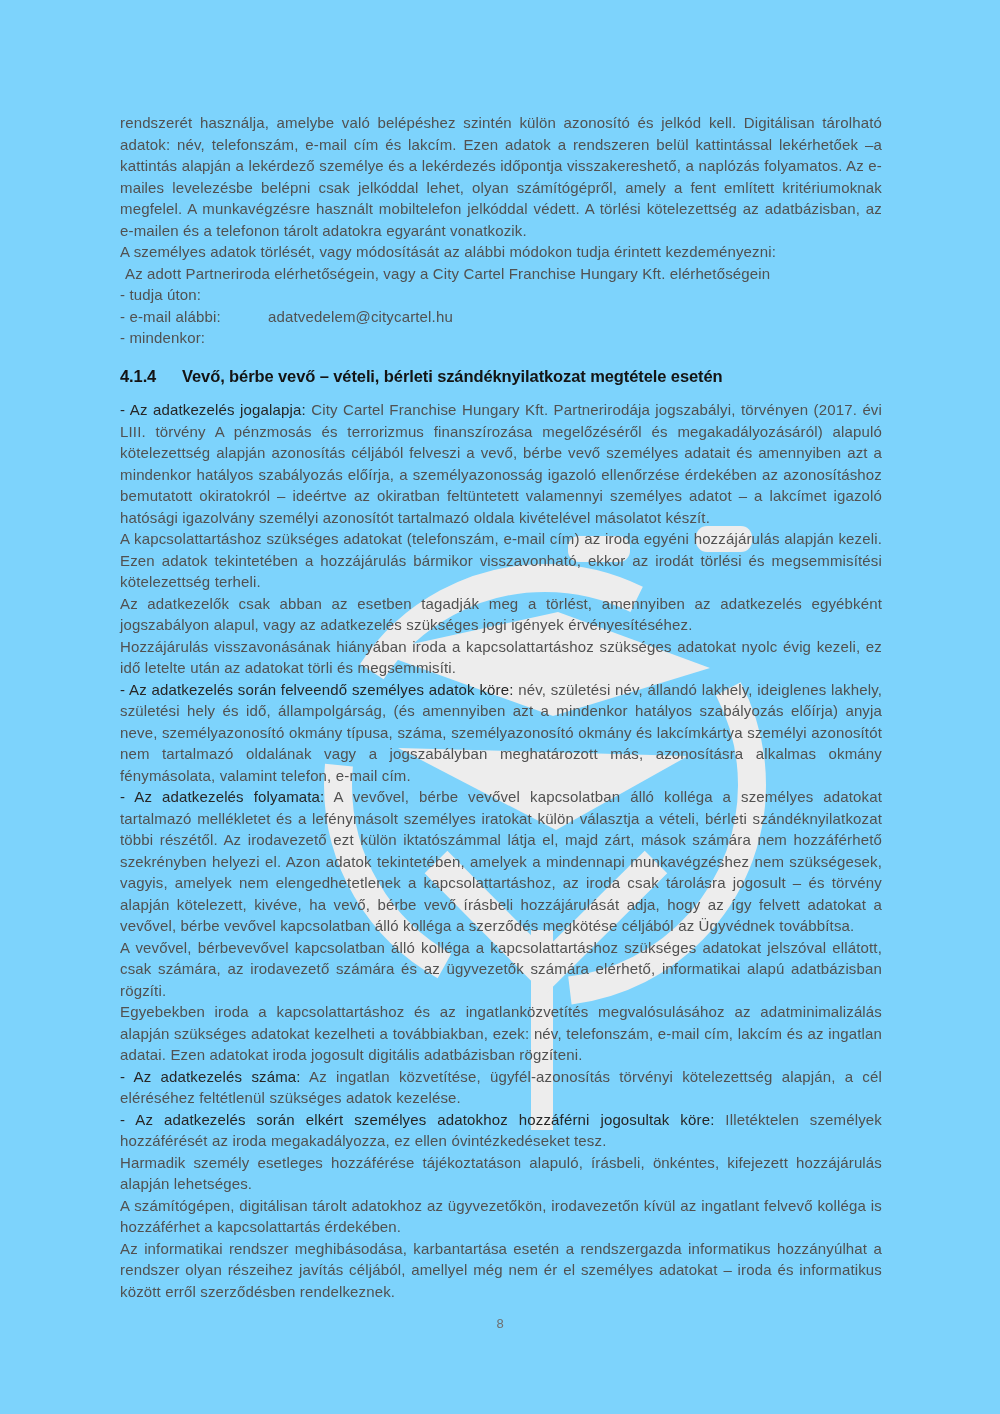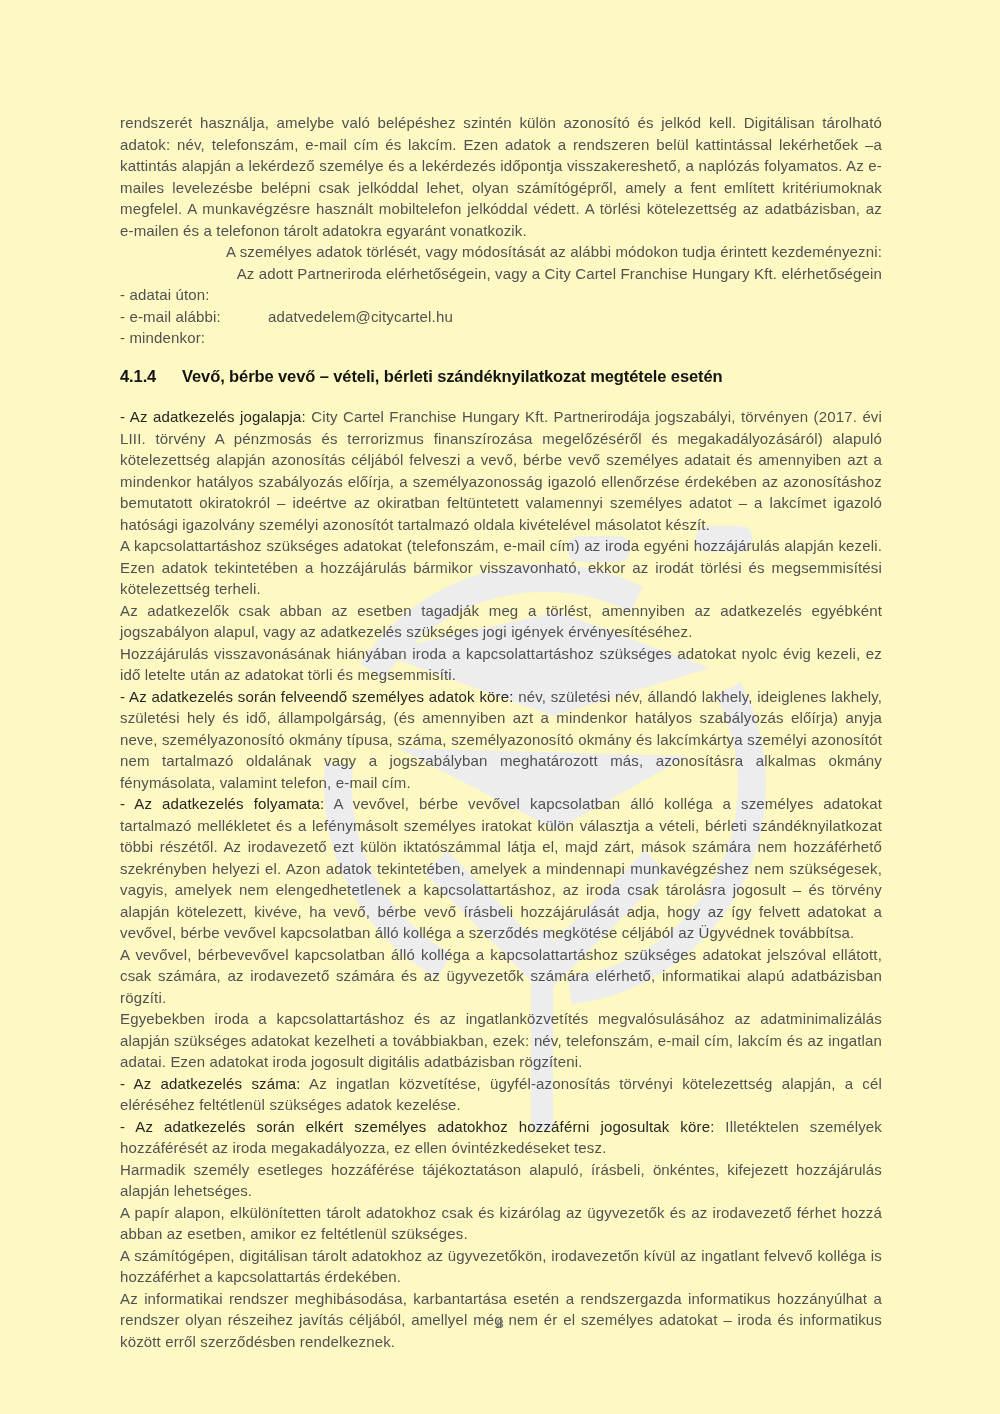--- a/index.html
+++ b/index.html
@@ -4,21 +4,21 @@
 <style>
   html, body {
     margin: 0;
     padding: 0;
     background: #ffffff;
   }
   .page {
     position: relative;
     width: 1000px;
     height: 1414px;
-    background: #fef9c3;
+    background: #7dd3fc;
     overflow: hidden;
     font-family: "Liberation Sans", "DejaVu Sans", sans-serif;
     color: #515151;
   }
   .watermark {
     position: absolute;
     left: 258px;
     top: 500px;
     z-index: 0;
     pointer-events: none;
@@ -32,35 +32,35 @@
     font-size: 15px;
     line-height: 21.5px;
     letter-spacing: 0.15px;
     text-align: justify;
   }
   .para { margin: 0; }
   .para strong {
     color: #262626;
     font-weight: 400;
   }
-  .line { text-align: right; margin-left: 22px; }
+  .line { text-align: left; }
   .channels-line { padding-left: 5px; }
   .contact-row {
     display: flex;
     text-align: left;
   }
   .contact-label {
     flex: none;
     width: 148px;
   }
   .contact-value { flex: 1; }
   .section-heading {
     display: flex;
     margin-top: 17px;
-    margin-bottom: 19px;
+    margin-bottom: 12px;
     text-align: left;
     color: #141414;
     font-weight: 700;
     font-size: 16.5px;
     letter-spacing: -0.1px;
   }
   .section-number {
     flex: none;
     width: 62px;
   }
@@ -94,21 +94,21 @@
 
   <div class="content">
 
     <p class="para"><span>rendszerét használja, amelybe való belépéshez szintén külön azonosító és jelkód kell. Digitálisan tárolható adatok: név, telefonszám, e-mail cím és lakcím. Ezen adatok a rendszeren belül kattintással lekérhetőek –a kattintás alapján a lekérdező személye és a lekérdezés időpontja visszakereshető, a naplózás folyamatos. Az e-mailes levelezésbe belépni csak jelkóddal lehet, olyan számítógépről, amely a fent említett kritériumoknak megfelel. A munkavégzésre használt mobiltelefon jelkóddal védett. A törlési kötelezettség az adatbázisban, az e-mailen és a telefonon tárolt adatokra egyaránt vonatkozik.</span></p>
 
     <div class="line"><span>A személyes adatok törlését, vagy módosítását az alábbi módokon tudja érintett kezdeményezni:</span></div>
 
     <div class="line channels-line"><span>Az adott Partneriroda elérhetőségein, vagy a City Cartel Franchise Hungary Kft. elérhetőségein</span></div>
 
     <div class="contact-row">
-      <span class="contact-label">- adatai úton:</span>
+      <span class="contact-label">- tudja úton:</span>
     </div>
     <div class="contact-row">
       <span class="contact-label">- e-mail alábbi:</span>
       <span class="contact-value">adatvedelem@citycartel.hu</span>
     </div>
     <div class="contact-row">
       <span class="contact-label">- mindenkor:</span>
     </div>
 
     <div class="section-heading">
@@ -131,21 +131,20 @@
     <p class="para"><span>A vevővel, bérbevevővel kapcsolatban álló kolléga a kapcsolattartáshoz szükséges adatokat jelszóval ellátott, csak számára, az irodavezető számára és az ügyvezetők számára elérhető, informatikai alapú adatbázisban rögzíti.</span></p>
 
     <p class="para"><span>Egyebekben iroda a kapcsolattartáshoz és az ingatlanközvetítés megvalósulásához az adatminimalizálás alapján szükséges adatokat kezelheti a továbbiakban, ezek: név, telefonszám, e-mail cím, lakcím és az ingatlan adatai. Ezen adatokat iroda jogosult digitális adatbázisban rögzíteni.</span></p>
 
     <p class="para"><strong>- Az adatkezelés száma:</strong><span> Az ingatlan közvetítése, ügyfél-azonosítás törvényi kötelezettség alapján, a cél eléréséhez feltétlenül szükséges adatok kezelése.</span></p>
 
     <p class="para"><strong>- Az adatkezelés során elkért személyes adatokhoz hozzáférni jogosultak köre:</strong><span> Illetéktelen személyek hozzáférését az iroda megakadályozza, ez ellen óvintézkedéseket tesz.</span></p>
 
     <p class="para"><span>Harmadik személy esetleges hozzáférése tájékoztatáson alapuló, írásbeli, önkéntes, kifejezett hozzájárulás alapján lehetséges.</span></p>
 
-    <p class="para"><span>A papír alapon, elkülönítetten tárolt adatokhoz csak és kizárólag az ügyvezetők és az irodavezető férhet hozzá abban az esetben, amikor ez feltétlenül szükséges.</span></p>
 
     <p class="para"><span>A számítógépen, digitálisan tárolt adatokhoz az ügyvezetőkön, irodavezetőn kívül az ingatlant felvevő kolléga is hozzáférhet a kapcsolattartás érdekében.</span></p>
 
     <p class="para"><span>Az informatikai rendszer meghibásodása, karbantartása esetén a rendszergazda informatikus hozzányúlhat a rendszer olyan részeihez javítás céljából, amellyel még nem ér el személyes adatokat – iroda és informatikus között erről szerződésben rendelkeznek.</span></p>
 
   </div>
 
   <div class="page-number">8</div>
 
 </div>

